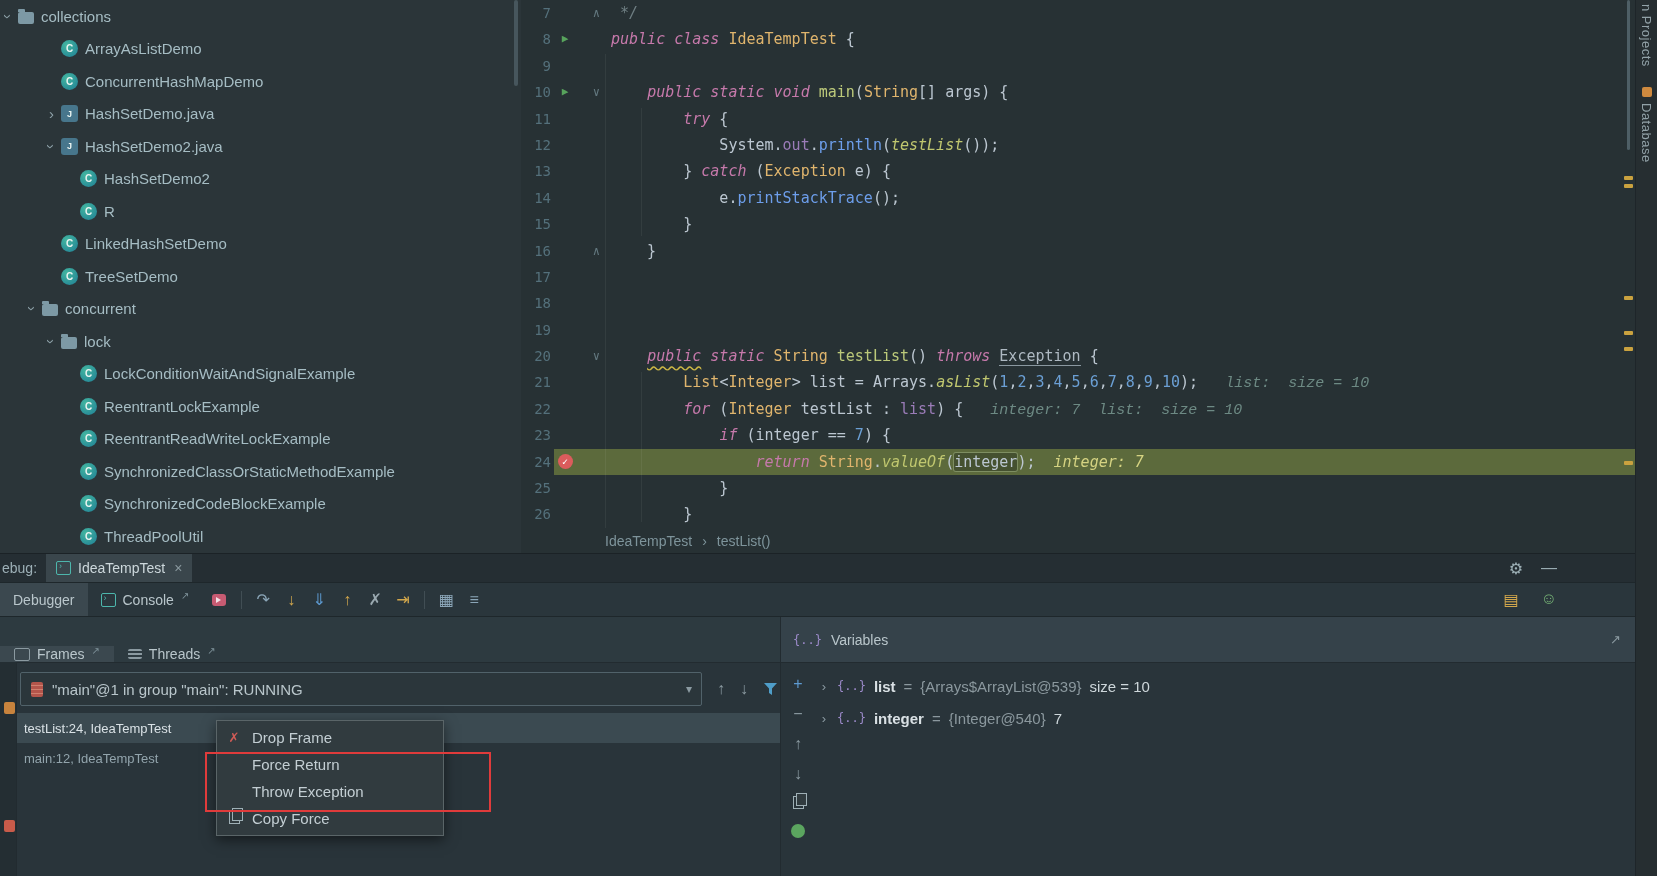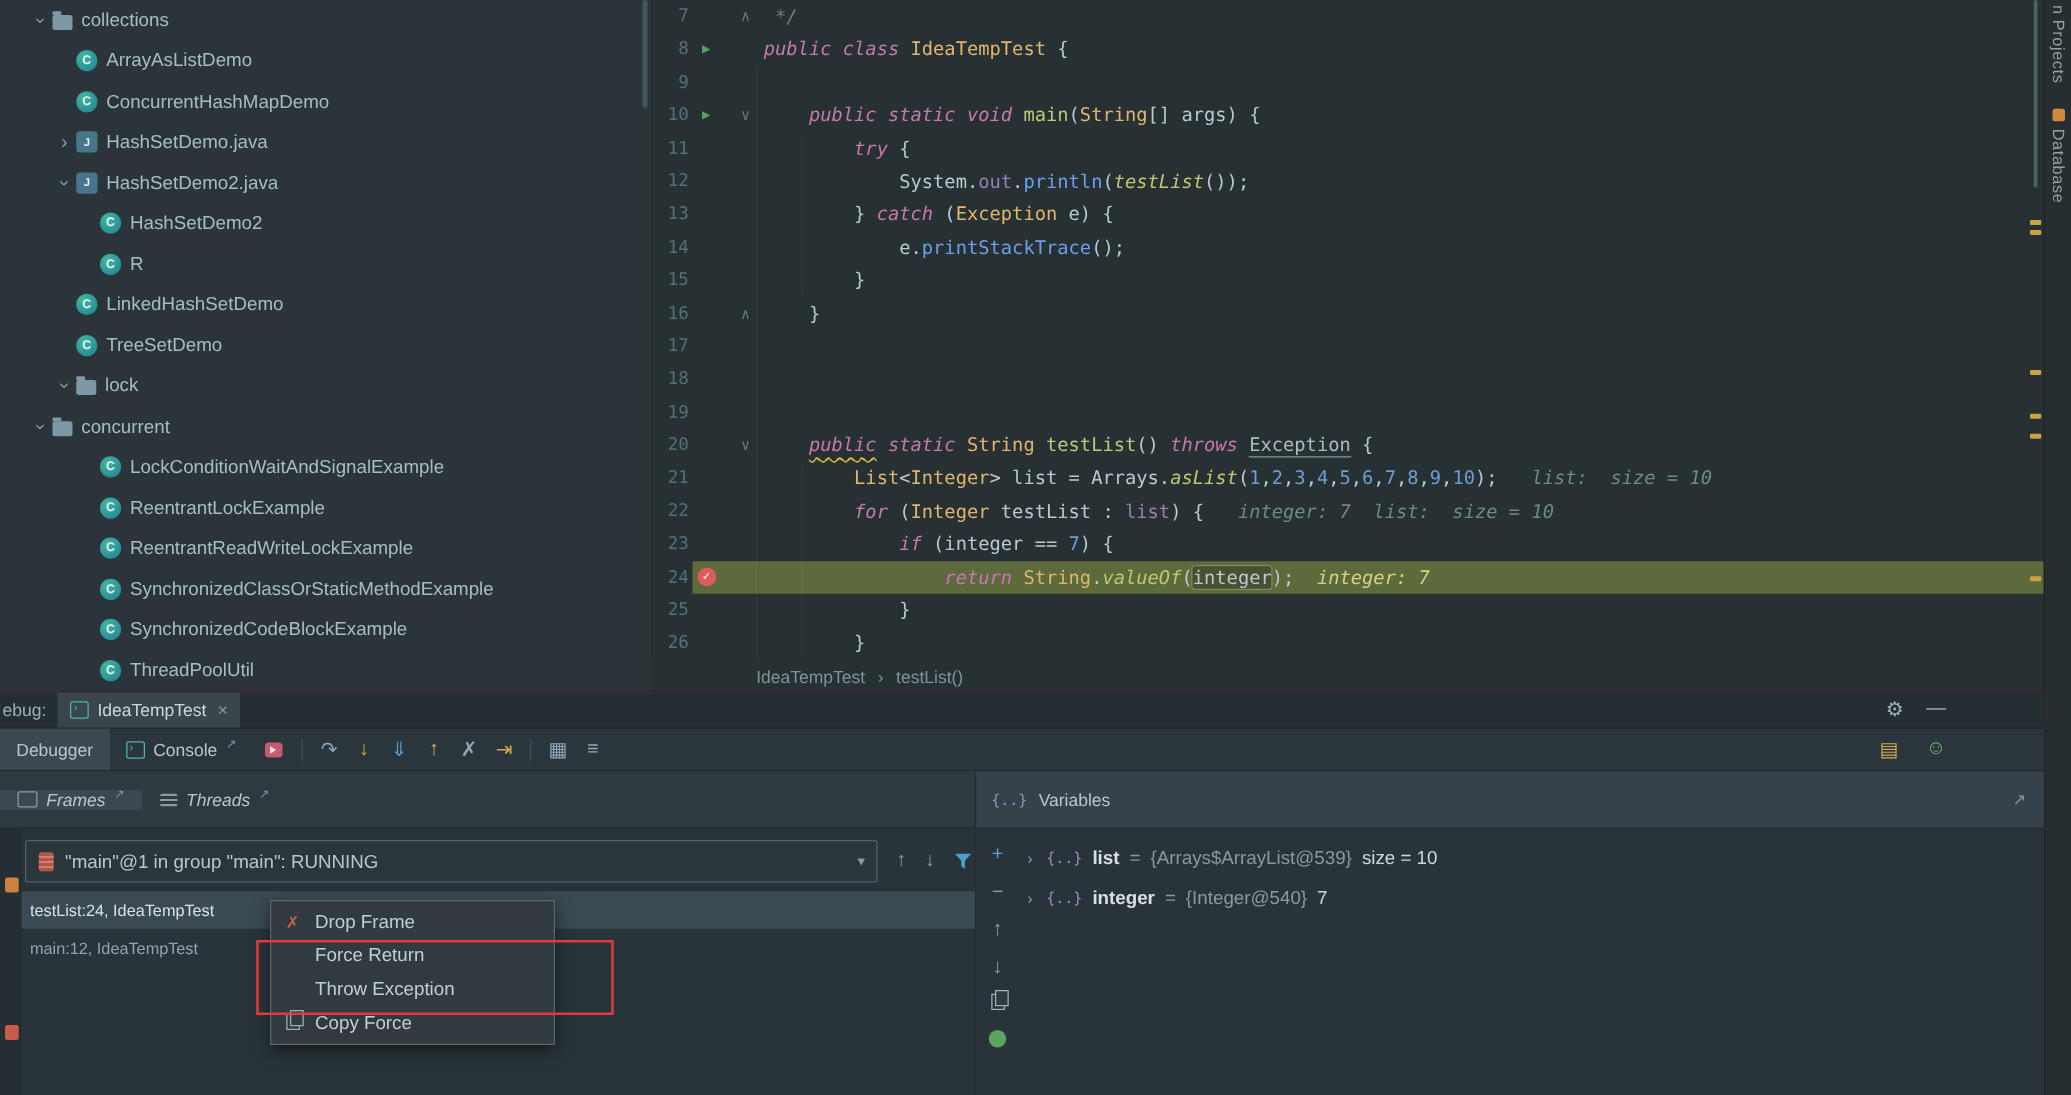--- a/index.html
+++ b/index.html
@@ -34,21 +34,21 @@
       font-size:10px;line-height:15px;text-align:center;font-weight:bold;}
   .tk-p{color:var(--c-plain,#bcc7d1);}
   .tk-k{color:var(--c-keyword,#c679ab);font-style:italic;}
   .tk-t{color:var(--c-type,#e0b56d);}
   .tk-d{color:var(--c-declaration,#bcc97a);}
   .tk-m{color:var(--c-method,#6d9eeb);}
   .tk-s{color:var(--c-static_method,#c0c76f);font-style:italic;}
   .tk-n{color:var(--c-number,#6b9fd4);}
   .tk-f{color:var(--c-field,#9b7cb8);}
   .tk-c{color:var(--c-comment,#6f7f83);font-style:italic;}
-  .tk-h{color:var(--c-hint,#6d8a84);font-style:italic;}
+  .tk-h{color:var(--c-hint,#6d8a84);font-style:italic;font-family:Liberation Mono, monospace;}
   .tk-ha{color:var(--c-hint_active,#d5d382);font-style:italic;}
   .tk-u{color:#aeb9c2;border-bottom:1px solid #8a98a0;}
   .tk-sq{text-decoration:underline;text-decoration-style:wavy;text-decoration-color:#cdb845;text-underline-offset:4px;}
   .tk-box{color:var(--c-plain,#bcc7d1);background:rgba(25,35,25,.35);box-shadow:0 0 0 1px rgba(190,210,170,.35);border-radius:2px;}
   .iguide{position:absolute;width:1px;background:rgba(255,255,255,0.06);}
   .stripe{position:absolute;right:0;top:0;width:14px;bottom:25px;}
   .scroll-thumb{position:absolute;right:5px;width:3px;background:#4e5f66;border-radius:2px;}
   .smark{position:absolute;right:2px;width:9px;height:4px;background:#caa23f;border-radius:1px;}
   .breadcrumb{position:absolute;left:0;right:0;bottom:0;height:25px;display:flex;align-items:center;gap:10px;
               padding-left:84px;font-size:14px;color:#7e949b;background:#273134;}
@@ -76,21 +76,21 @@
   .vtab.sel{background:#3b484f;}
   .ext{font-size:10px;color:#7f939b;position:relative;top:-4px;}
   .tbico{width:28px;text-align:center;font-size:16px;cursor:pointer;}
   .tsep{width:1px;height:18px;background:#414e54;margin:0 7px;}
   .pinkbox{width:14px;height:12px;background:#c75b72;border-radius:3px;position:relative;margin:0 8px;cursor:pointer;}
   .pinkbox::before{content:"";position:absolute;left:4px;top:3px;border-left:5px solid #f2e2e6;border-top:3px solid transparent;border-bottom:3px solid transparent;}
   .dbg-right{position:absolute;right:78px;display:flex;gap:22px;}
 
   .dbg-body{position:absolute;top:63px;bottom:0;left:0;right:0;display:flex;}
   .frames-sect{width:780px;position:relative;background:#29343a;flex:0 0 auto;}
-  .sect-header{height:45px;background:#2d3a40;border-bottom:1px solid #222b30;display:flex;align-items:center;font-style:italic;}
+  .sect-header{height:45px;background:#2d3a40;border-bottom:1px solid #222b30;display:flex;align-items:flex-end;}
   .ftab{display:flex;align-items:center;gap:7px;padding:0 14px;font-size:14px;color:#b9c6cb;cursor:pointer;}
   .ftab.sel{background:#3b484f;}
   .tabicon{width:14px;height:11px;border:1px solid #8b9aa1;border-radius:2px;flex:0 0 auto;}
   .tabicon.threads{border:none;height:10px;background:linear-gradient(#8b9aa1 0 2px,transparent 2px 4px,#8b9aa1 4px 6px,transparent 6px 8px,#8b9aa1 8px 10px);}
   .mini-strip{position:absolute;left:0;top:45px;bottom:0;width:16px;background:#242e33;border-right:1px solid #222b30;}
   .mini-ic{position:absolute;left:4px;width:11px;height:12px;border-radius:2px;}
   .mini-ic.one{top:40px;background:#c8833d;}
   .mini-ic.two{top:158px;background:#c85b4a;}
   .thread-row{display:flex;align-items:center;margin:8px 0 0 16px;height:36px;gap:15px;padding-left:4px;}
   .thread-combo{width:660px;height:32px;background:#2b363b;border:1px solid #51626a;border-radius:2px;
@@ -125,21 +125,21 @@
   .tk-vd{color:#8b989e;}
   .tk-vv{color:#cdd6da;}
 </style>
 </head>
 <body>
 
 <div class="app">
 
   <section class="project-panel">
     <div id="tree">
-        <div class="tree-row" style="padding-left: 24px;">
+        <div class="tree-row" style="">
           <span class="chev exp">›</span>
           <span class="ticon folder"></span>
           <span>collections</span>
         </div>
         <div class="tree-row" style="padding-left: 43px;">
           <span class="chev"></span>
           <span class="ticon class">C</span>
           <span>ArrayAsListDemo</span>
         </div>
         <div class="tree-row" style="padding-left: 43px;">
@@ -169,30 +169,30 @@
         </div>
         <div class="tree-row" style="padding-left: 43px;">
           <span class="chev"></span>
           <span class="ticon class">C</span>
           <span>LinkedHashSetDemo</span>
         </div>
         <div class="tree-row" style="padding-left: 43px;">
           <span class="chev"></span>
           <span class="ticon class">C</span>
           <span>TreeSetDemo</span>
-        </div>
-        <div class="tree-row" style="padding-left: 43px;">
-          <span class="chev exp">›</span>
-          <span class="ticon folder"></span>
-          <span>lock</span>
         </div>
         <div class="tree-row" style="padding-left: 24px;">
           <span class="chev exp">›</span>
           <span class="ticon folder"></span>
           <span>concurrent</span>
+        </div>
+        <div class="tree-row" style="padding-left: 43px;">
+          <span class="chev exp">›</span>
+          <span class="ticon folder"></span>
+          <span>lock</span>
         </div>
         <div class="tree-row" style="padding-left: 62px;">
           <span class="chev"></span>
           <span class="ticon class">C</span>
           <span>LockConditionWaitAndSignalExample</span>
         </div>
         <div class="tree-row" style="padding-left: 62px;">
           <span class="chev"></span>
           <span class="ticon class">C</span>
           <span>ReentrantLockExample</span>

